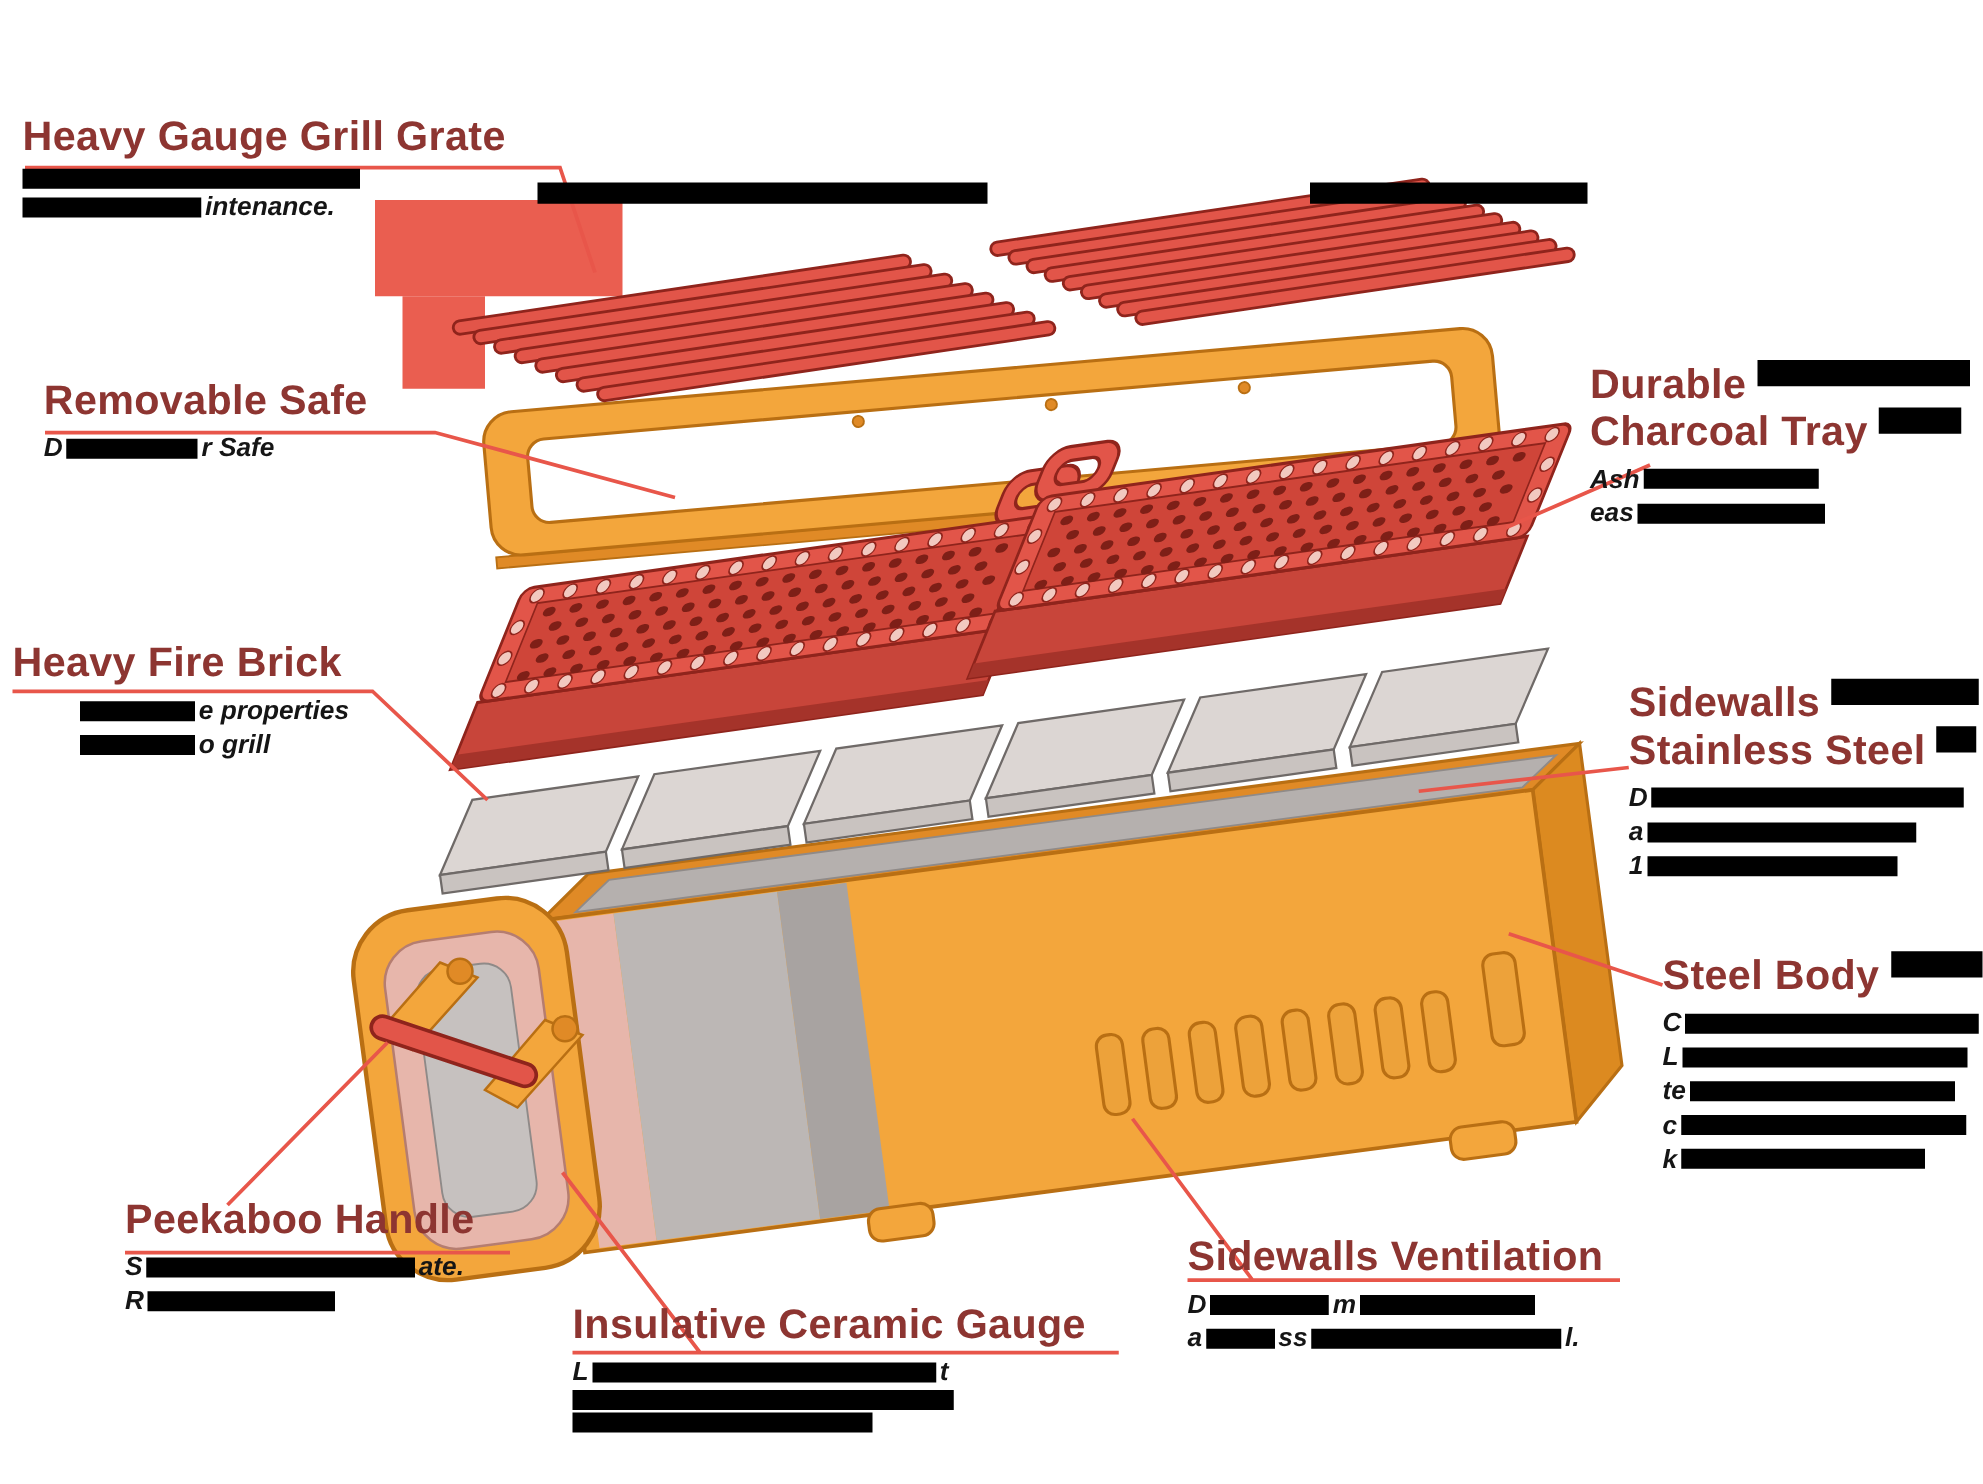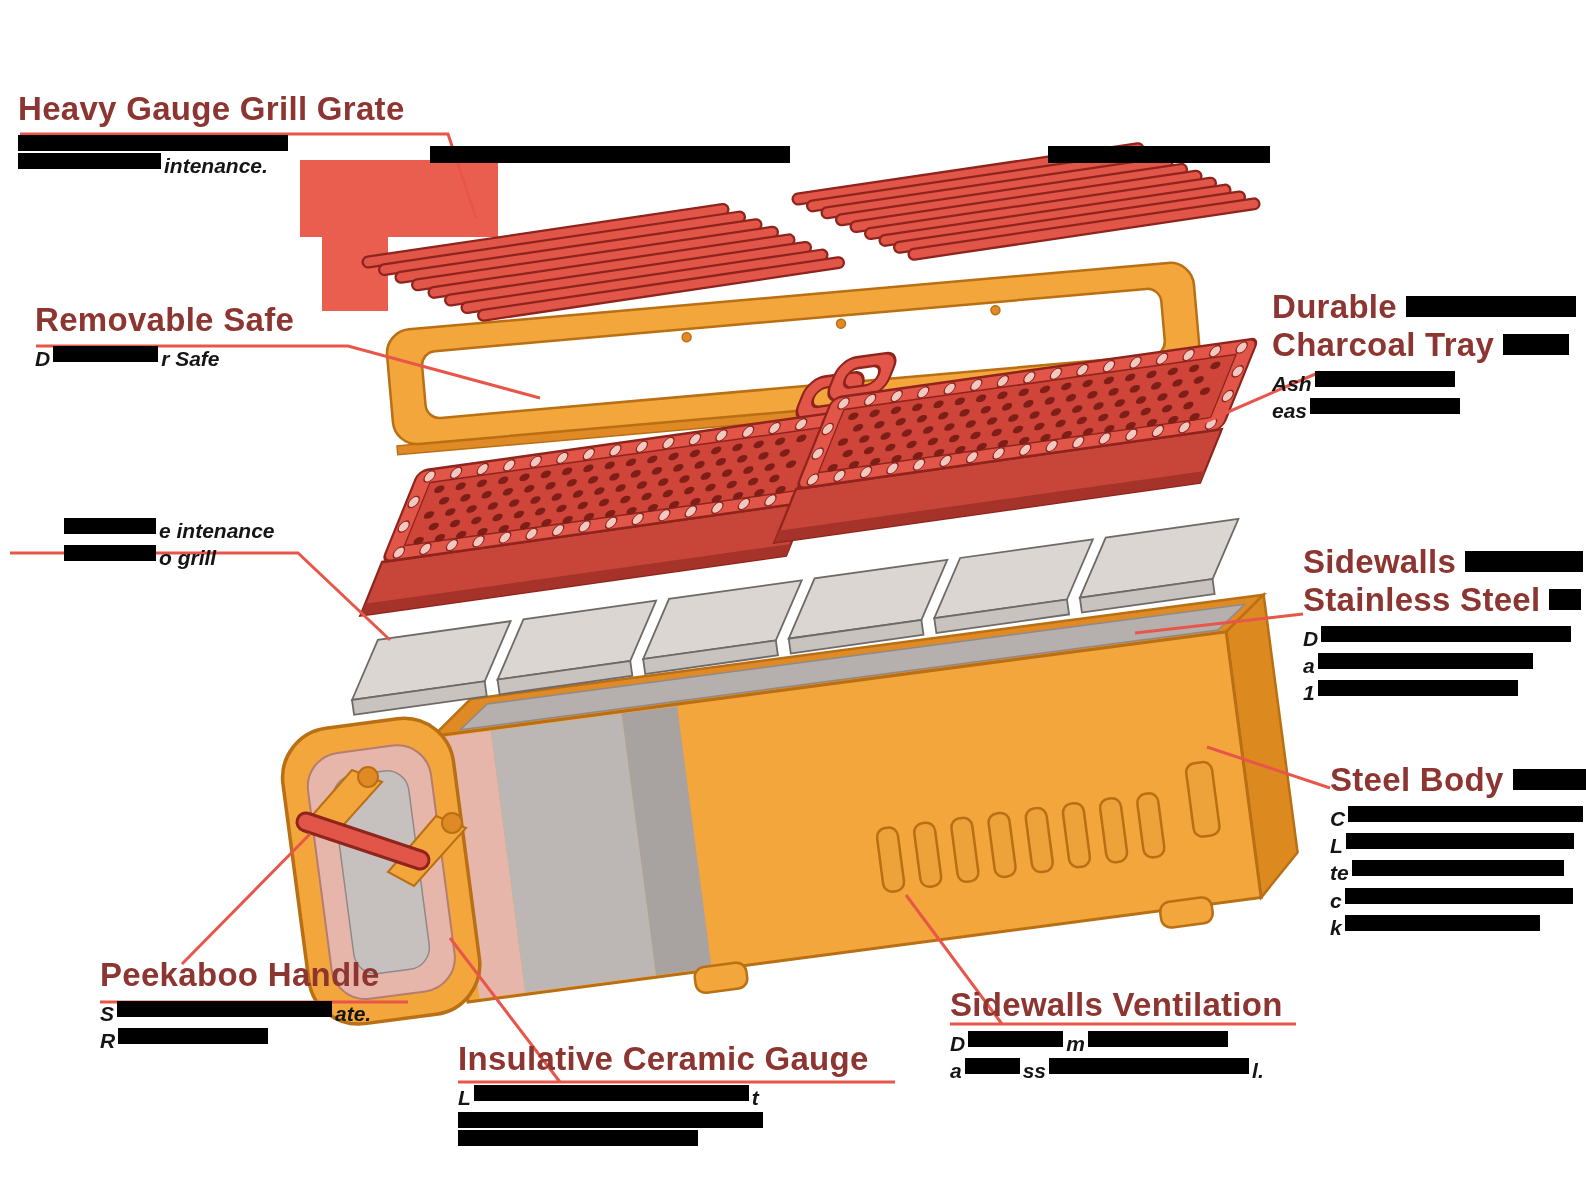--- a/index.html
+++ b/index.html
@@ -1,24 +1,24 @@
 <!DOCTYPE html>
 <html style="--title: #8d3531; --desc-text: #151515; --leader: #e8564a; --red: #e25549; --red-dark: #8f241c; --red-mid: #cf4539; --orange: #f3a63c; --orange-dark: #b96f13; --orange-mid: #e08a26; --brick: #dcd6d3; --brick-edge: #6f6a68; --grey: #b5b0ae; --pink: #e7b6ab; --redact: #000000; --highlight: #ea5e50;"><head>
 <meta charset="utf-8">
 <style>
   *{margin:0;padding:0;box-sizing:border-box}
   html,body{width:1586px;height:1187px}
   body{position:relative;background:#ffffff;overflow:hidden;font-family:"Liberation Sans",sans-serif}
   #diagram{position:absolute;left:0;top:0}
 
   .callout{position:absolute}
-  .title-line{display:flex;align-items:center;white-space:nowrap;font-weight:700;
+  .title-line{display:flex;white-space:nowrap;font-weight:700;
     font-size:33px;line-height:1.15;letter-spacing:.3px;color:var(--title)}
   .co-desc{margin-top:7px}
-  .desc-line{display:flex;white-space:nowrap;font-weight:700;font-style:italic;
+  .desc-line{display:flex;align-items:center;white-space:nowrap;font-weight:700;font-style:italic;
     font-size:21px;line-height:1.2;color:var(--desc-text);margin-top:2px}
   .redact{display:inline-block;background:var(--redact);height:16px;flex:0 0 auto;margin:0 3px}
   .title-line .redact{height:21px;margin-left:9px}
   .desc-line .redact:first-child{margin-left:0}
   #co-brick .co-desc{margin-left:54px}
   .stray-bar{position:absolute;background:var(--redact)}
 
   
   .slat-o{stroke:var(--red-dark);stroke-width:13;stroke-linecap:round;fill:none}
   .slat{stroke:var(--red);stroke-width:8.5;stroke-linecap:round;fill:none}
@@ -485,24 +485,29 @@
         <span class="redact" style="width: 140px;"></span>
       </div>
       <div class="desc-line">
         <span>eas</span>
         <span class="redact" style="width: 150px;"></span>
       </div>
     </div>
 </div>
 
 <div class="callout" id="co-brick" style="left:10px;top:511px">
+  <div class="co-title">
+      <div class="title-line">
+        <span>Heavy Fire Brick</span>
+      </div>
+    </div>
   <div class="co-desc">
       <div class="desc-line">
         <span class="redact" style="width: 92px;"></span>
-        <span>e intenance</span>
+        <span>e properties</span>
       </div>
       <div class="desc-line">
         <span class="redact" style="width: 92px;"></span>
         <span>o grill</span>
       </div>
     </div>
 </div>
 
 <div class="callout" id="co-sidewalls" style="left:1303px;top:543px">
   <div class="co-title">

